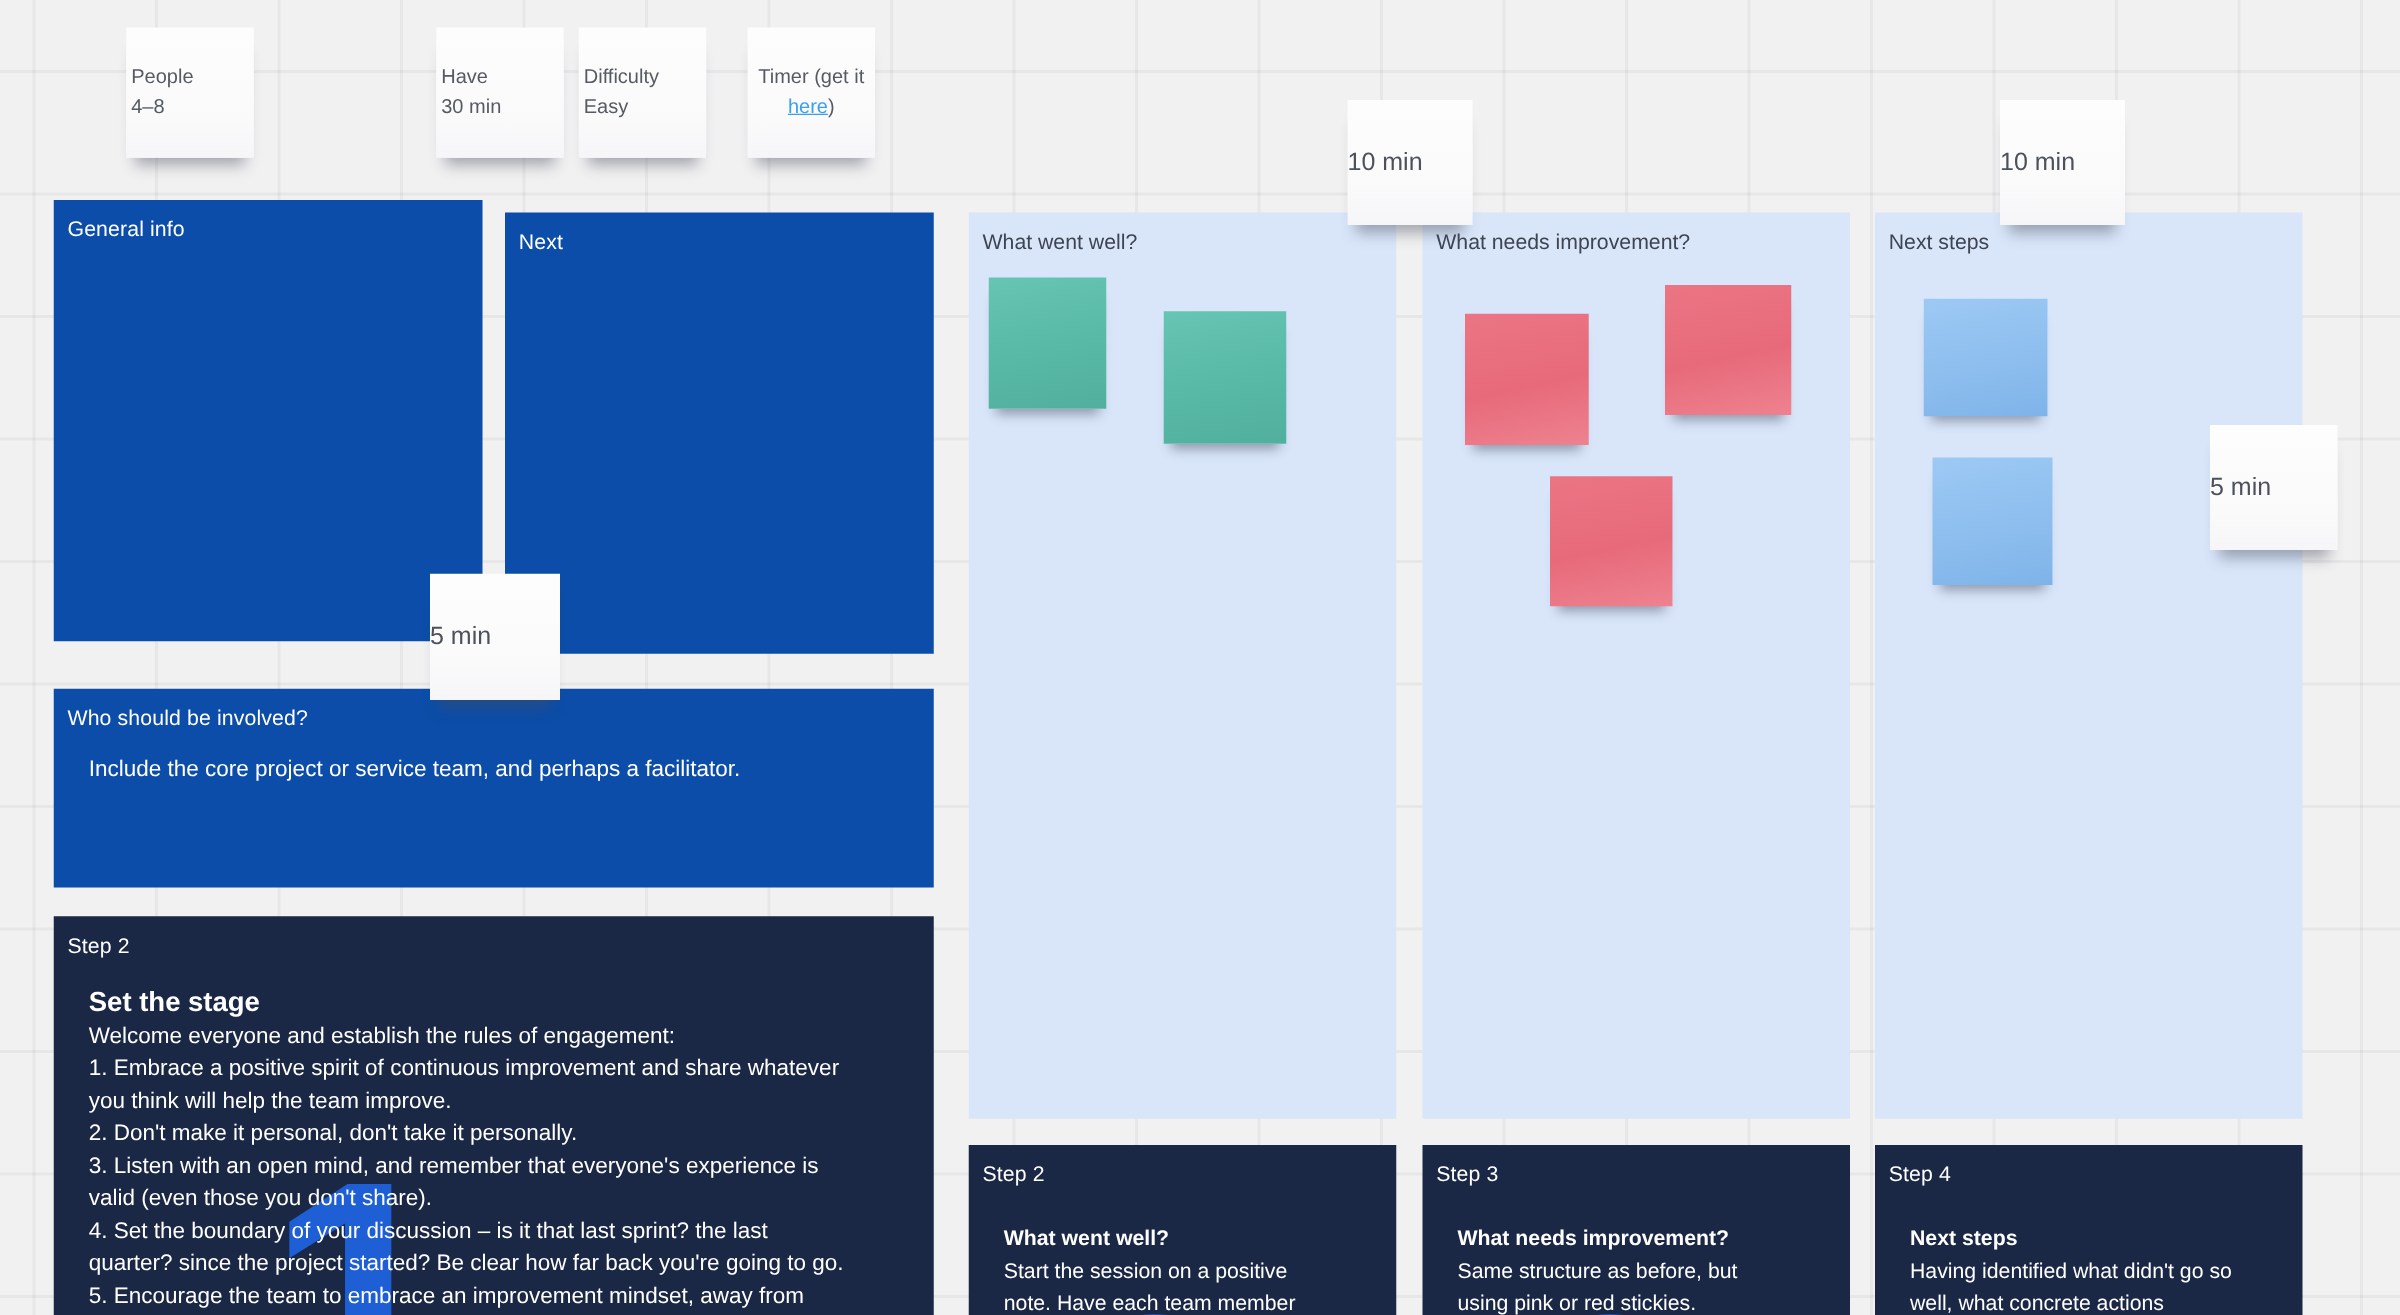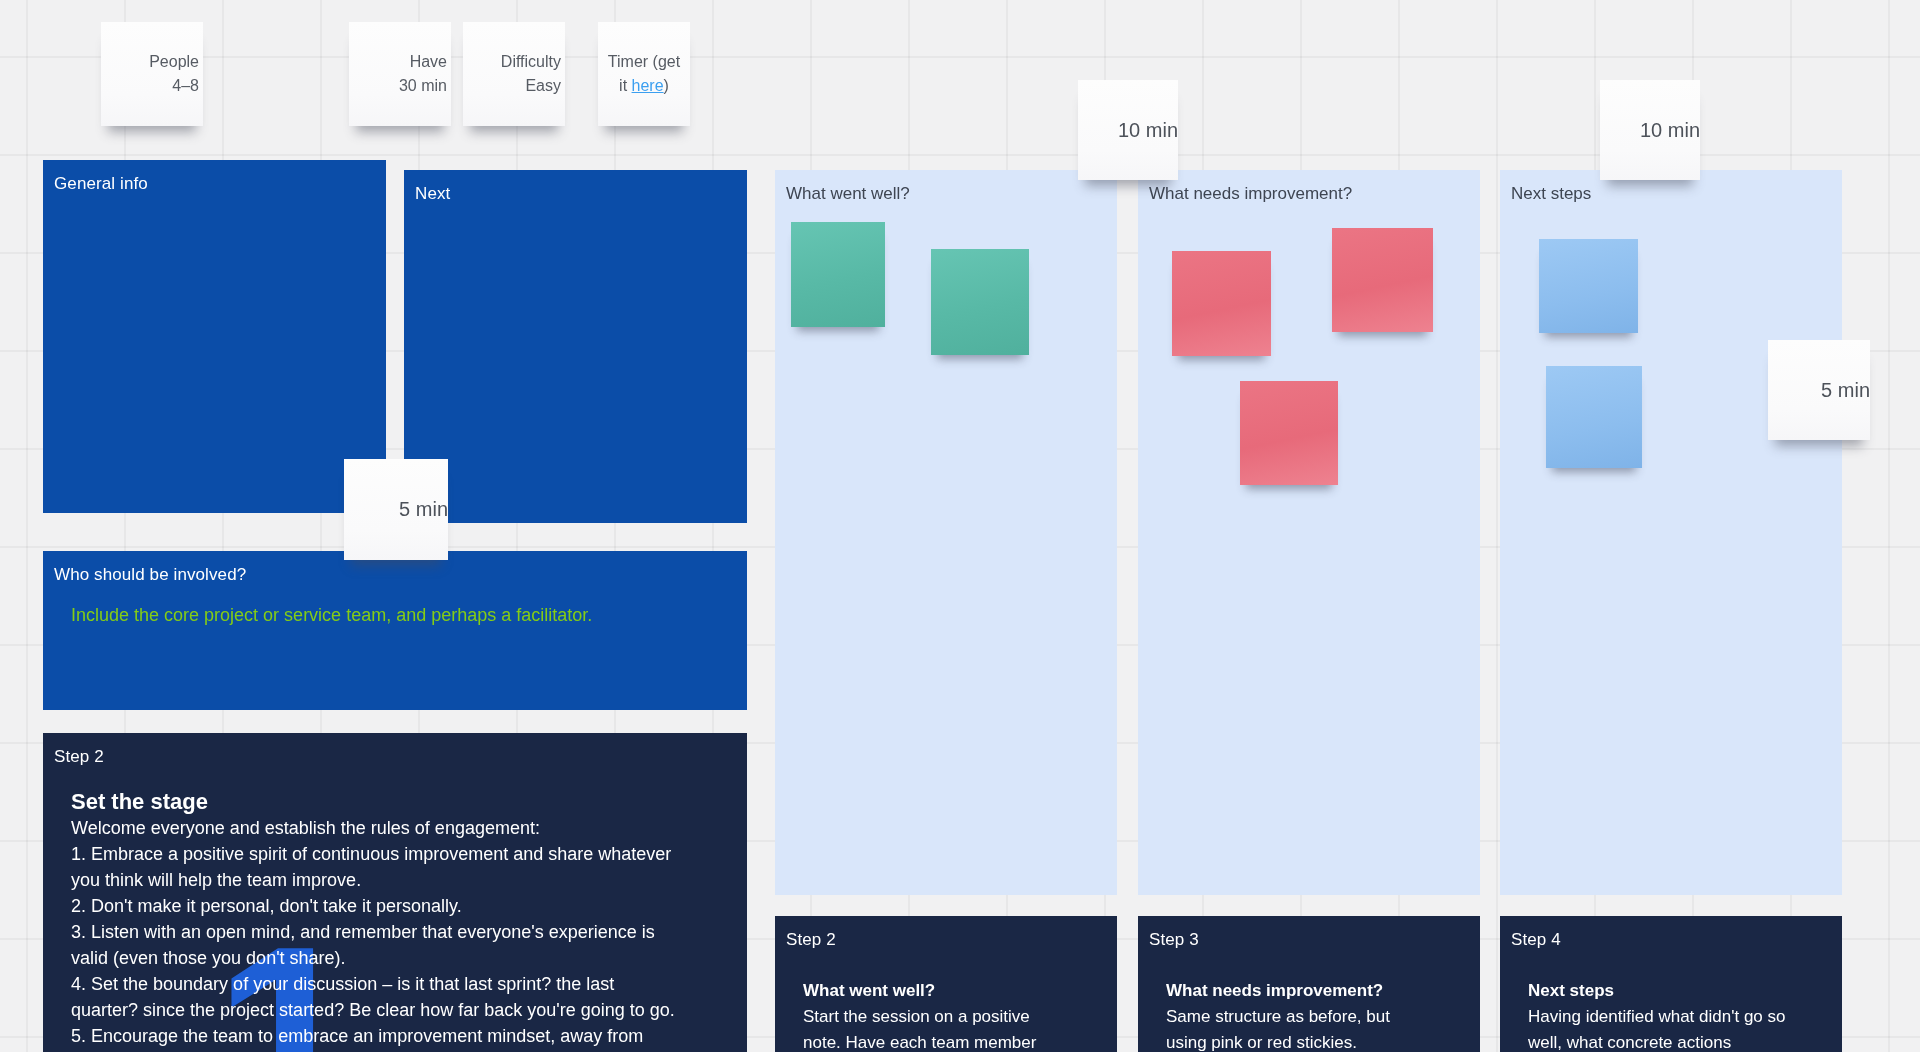--- a/index.html
+++ b/index.html
@@ -17,21 +17,21 @@
   
   .panel { position:absolute; }
   .panel.blue { background:#0b4da8; }
   .panel.navy { background:#1a2745; overflow:hidden; }
   .panel-label {
     position:absolute; left:11px; top:14px; z-index:2;
     color:#ffffff; font-size:17px; letter-spacing:0.1px;
   }
   .who-body {
     position:absolute; left:28px; top:54px; z-index:2;
-    color:#84cc16; font-size:18px;
+    color:#ffffff; font-size:18px;
   }
   .step-content { position:absolute; z-index:2; color:#ffffff; }
   .step-main .step-content { left:28px; top:56px; width:612px; }
   .step-small .step-content { left:28px; top:62px; width:262px; }
   .step-title { font-weight:bold; font-size:22px; line-height:26px; }
   .step-small .step-title { font-size:17px; }
   .step-body { font-size:18px; line-height:26px; white-space:pre-line; }
   .step-small .step-body { font-size:17px; line-height:26px; }
   .watermark {
     position:absolute; z-index:1; color:#1e5fd6;
@@ -43,21 +43,21 @@
   .col-header {
     position:absolute; left:11px; top:14px;
     color:#3e4552; font-size:17px;
   }
 
   
   .sticky { position:absolute; }
   .white-sticky {
     background:linear-gradient(180deg,#fdfdfd 0%, #fafafb 70%, #f6f6f8 100%);
     box-shadow:0 13px 11px -7px rgba(70,75,90,0.45);
-    display:flex; flex-direction:column; align-items:flex-end; justify-content:center;
+    display:flex; flex-direction:column; align-items:flex-start; justify-content:center;
     text-align:center; color:#565b63;
   }
   .meta-note { font-size:16px; line-height:24px; padding:4px; box-sizing:border-box; }
   .timer-note { font-size:20px; color:#4d525a; }
   .note-teal  { background:linear-gradient(168deg,#66c5b3 0%, #58b9a6 55%, #50b09d 100%); }
   .note-red   { background:linear-gradient(168deg,#eb7584 0%, #e76a7a 55%, #ee8290 100%); }
   .note-lblue { background:linear-gradient(168deg,#9dc9f4 0%, #8cbdee 60%, #7fb3e8 100%); }
   .color-sticky { box-shadow:0 10px 9px -6px rgba(50,55,75,0.45); }
 
   .link { color:#3b9ff0; text-decoration:underline; cursor:pointer; }
@@ -142,21 +142,21 @@
   <div class="sticky white-sticky meta-note" style="left:349px;top:22px;width:102px;height:104px">
     <div>Have</div>
     <div>30 min</div>
   </div>
 
   <div class="sticky white-sticky meta-note" style="left:463px;top:22px;width:102px;height:104px">
     <div>Difficulty</div>
     <div>Easy</div>
   </div>
 
-  <div class="sticky white-sticky meta-note" style="left:598px;top:22px;width:92px;height:104px">
+  <div class="sticky white-sticky meta-note" style="left:598px;top:22px;width:102px;height:104px">
     <div><span>Timer (get it </span><a class="link">here</a><span>)</span></div>
   </div>
 
   <div class="sticky white-sticky timer-note" style="left:344px;top:459px;width:104px;height:101px">
     <div>5 min</div>
   </div>
 
   <div class="sticky white-sticky timer-note" style="left:1078px;top:80px;width:100px;height:100px">
     <div>10 min</div>
   </div>

